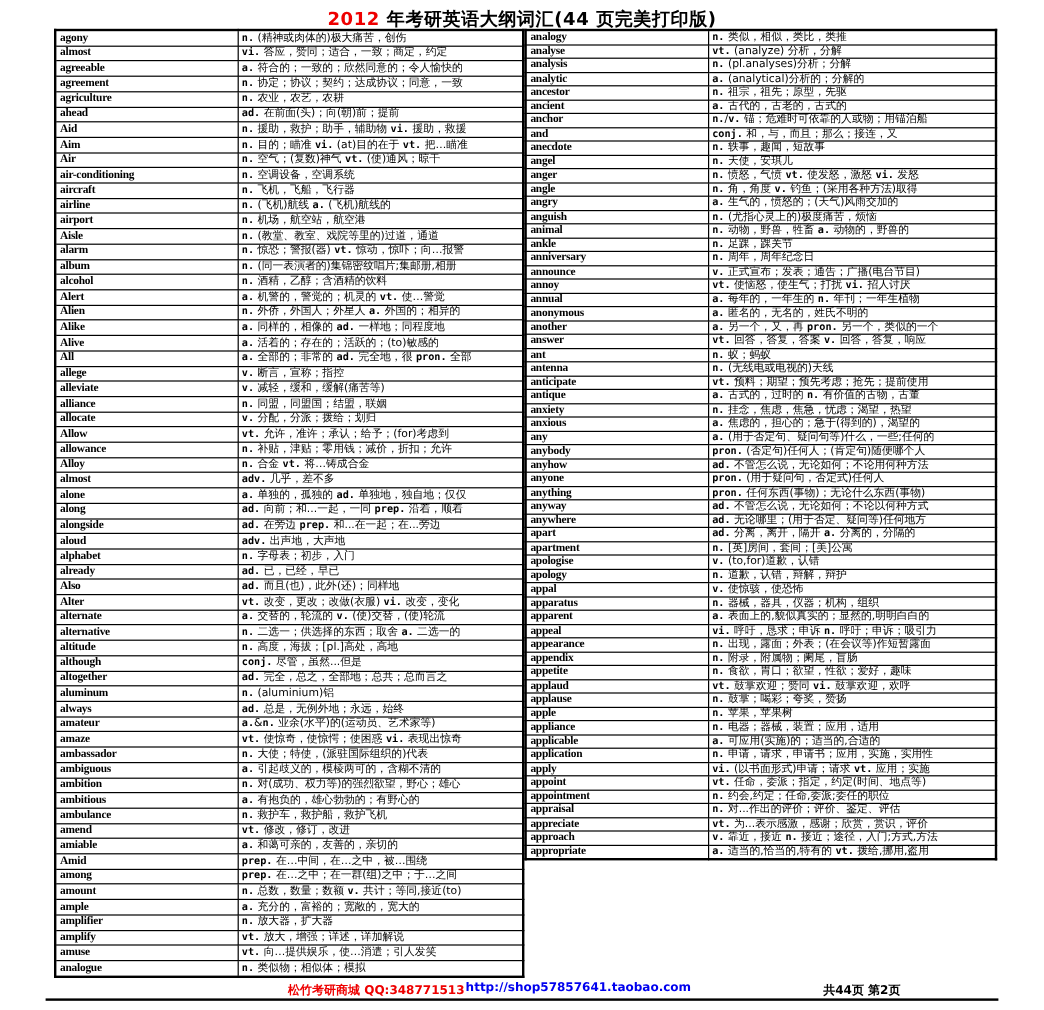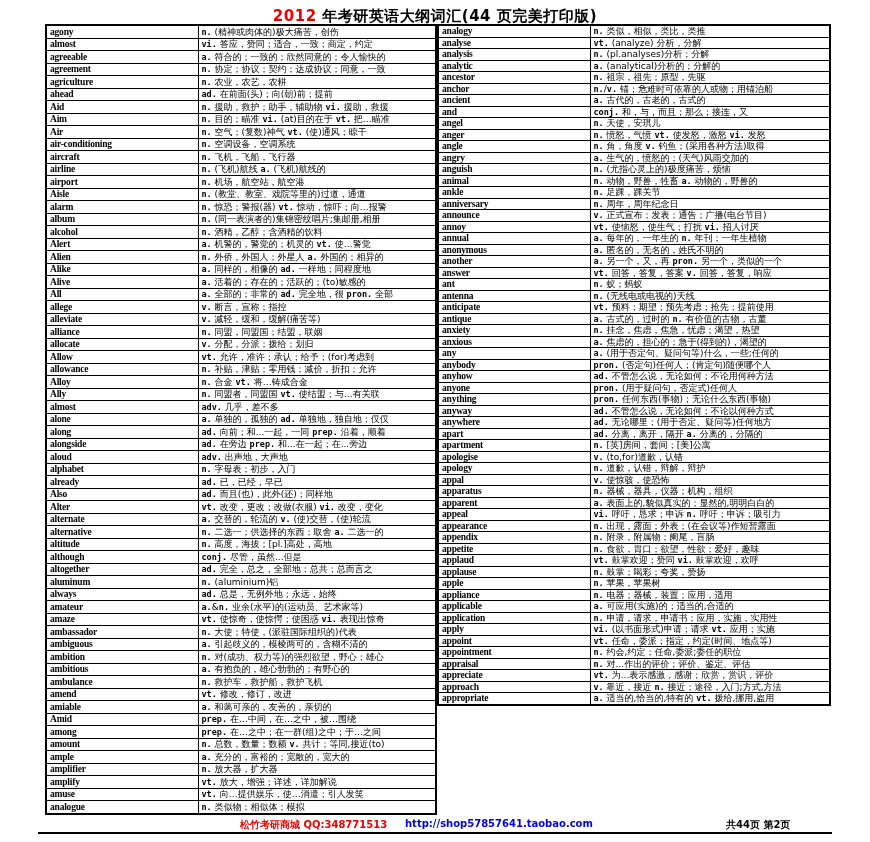--- a/index.html
+++ b/index.html
@@ -61,22 +61,22 @@
     position: absolute;
     top: 818px;
     left: 0;
     width: 100%;
     height: 14px;
     font-size: 10px;
     font-weight: bold;
     white-space: nowrap;
   }
   .footer .shop { position: absolute; left: 240px; color: #ee0000; }
-  .footer .url  { position: absolute; left: 405px; color: #0000ee; text-decoration: none; }
-  .footer .pageinfo { position: absolute; left: 726px; color: #000; }
+  .footer .url  { position: absolute; left: 388px; color: #0000ee; text-decoration: none; }
+  .footer .pageinfo { position: absolute; left: 686px; color: #000; }
   .bottom-rule {
     position: absolute;
     top: 832px;
     left: 38px;
     width: 794px;
     height: 2px;
     background: #000;
   }
 </style>
 </head>
@@ -200,24 +200,20 @@
           </tr>
           <tr>
             <td class="word">allowance</td>
             <td class="def"><b>n.</b> 补贴，津贴；零用钱；减价，折扣；允许</td>
           </tr>
           <tr>
             <td class="word">Alloy</td>
             <td class="def"><b>n.</b> 合金 <b>vt.</b> 将…铸成合金</td>
           </tr>
           <tr>
-            <td class="word">Ally</td>
-            <td class="def"><b>n.</b> 同盟者，同盟国 <b>vt.</b> 使结盟；与…有关联</td>
-          </tr>
-          <tr>
             <td class="word">almost</td>
             <td class="def"><b>adv.</b> 几乎，差不多</td>
           </tr>
           <tr>
             <td class="word">alone</td>
             <td class="def"><b>a.</b> 单独的，孤独的 <b>ad.</b> 单独地，独自地；仅仅</td>
           </tr>
           <tr>
             <td class="word">along</td>
             <td class="def"><b>ad.</b> 向前；和...一起，一同 <b>prep.</b> 沿着，顺着</td>
@@ -360,30 +356,34 @@
           </tr>
           <tr>
             <td class="word">analytic</td>
             <td class="def"><b>a.</b> (analytical)分析的；分解的</td>
           </tr>
           <tr>
             <td class="word">ancestor</td>
             <td class="def"><b>n.</b> 祖宗，祖先；原型，先驱</td>
           </tr>
           <tr>
+            <td class="word">ancient</td>
+            <td class="def"><b>a.</b> 古代的，古老的，古式的</td>
+          </tr>
+          <tr>
             <td class="word">anchor</td>
             <td class="def"><b>n.</b>/<b>v.</b> 锚；危难时可依靠的人或物；用锚泊船</td>
           </tr>
           <tr>
-            <td class="word">ancient</td>
-            <td class="def"><b>a.</b> 古代的，古老的，古式的</td>
-          </tr>
-          <tr>
             <td class="word">and</td>
             <td class="def"><b>conj.</b> 和，与，而且；那么；接连，又</td>
+          </tr>
+          <tr>
+            <td class="word">anecdote</td>
+            <td class="def"><b>n.</b> 轶事，趣闻，短故事</td>
           </tr>
           <tr>
             <td class="word">angel</td>
             <td class="def"><b>n.</b> 天使，安琪儿</td>
           </tr>
           <tr>
             <td class="word">anger</td>
             <td class="def"><b>n.</b> 愤怒，气愤 <b>vt.</b> 使发怒，激怒 <b>vi.</b> 发怒</td>
           </tr>
           <tr>

